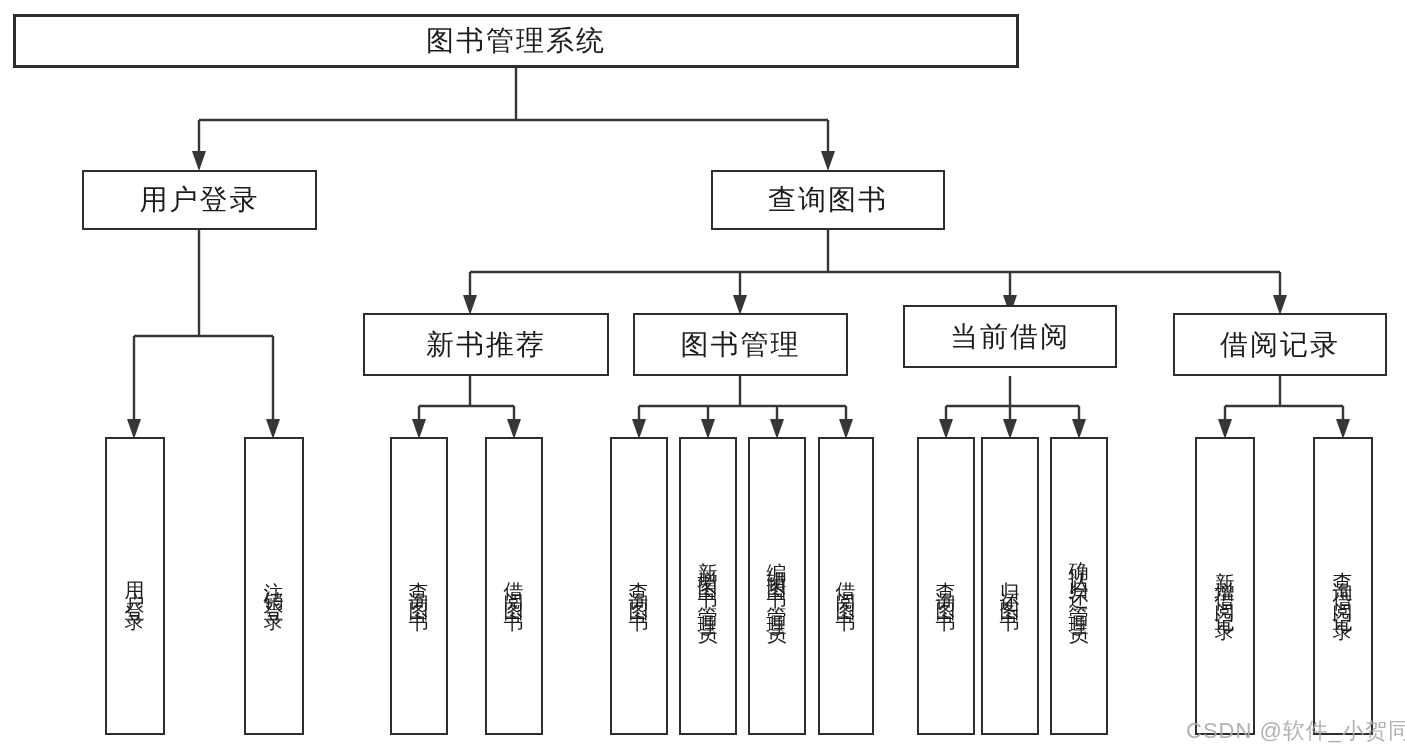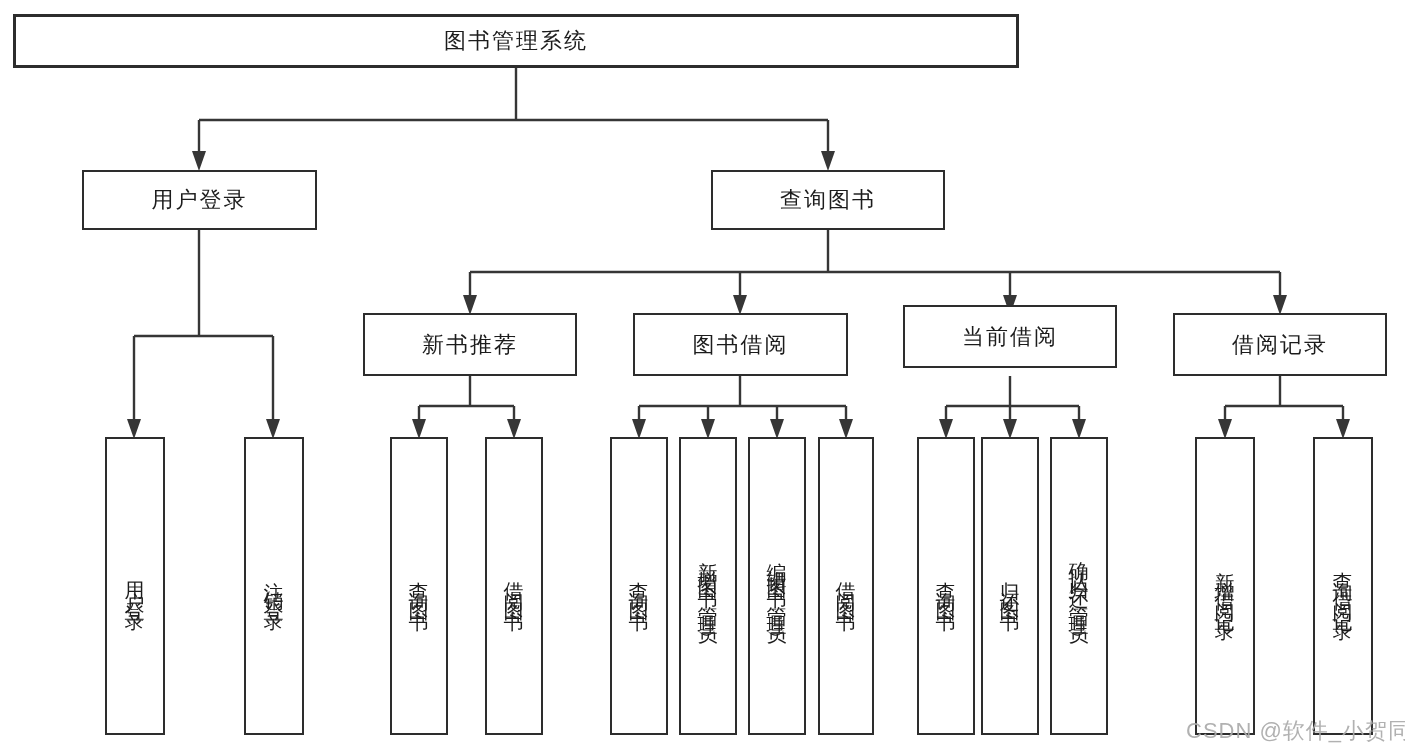--- a/index.html
+++ b/index.html
@@ -10,21 +10,21 @@
     font-family:"Liberation Sans", sans-serif;
     overflow:hidden;
   }
   svg.connectors{position:absolute;left:0;top:0;z-index:1;}
   .hbox{
     position:absolute;
     box-sizing:border-box;
     border:2px solid #2d2d2d;
     background:#ffffff;
     display:flex;align-items:center;justify-content:center;
-    font-size:22px;color:#1c1c1c;
+    font-size:28px;color:#1c1c1c;
     letter-spacing:2px;
     z-index:2;
   }
   .hbox.root{border-width:3px;}
   .vbox{
     position:absolute;
     box-sizing:border-box;
     border:2px solid #2d2d2d;
     background:#ffffff;
     display:flex;align-items:center;justify-content:center;
@@ -131,25 +131,25 @@
     <span>图书管理系统</span>
   </div>
 
   <div class="hbox" style="left:82px;top:170px;width:235px;height:60px">
     <span>用户登录</span>
   </div>
   <div class="hbox" style="left:711px;top:170px;width:234px;height:60px">
     <span>查询图书</span>
   </div>
 
-  <div class="hbox" style="left:363px;top:313px;width:214px;height:63px">
+  <div class="hbox" style="left:363px;top:313px;width:246px;height:63px">
     <span>新书推荐</span>
   </div>
   <div class="hbox" style="left:633px;top:313px;width:215px;height:63px">
-    <span>图书借阅</span>
+    <span>图书管理</span>
   </div>
   <div class="hbox" style="left:903px;top:305px;width:214px;height:63px">
     <span>当前借阅</span>
   </div>
   <div class="hbox" style="left:1173px;top:313px;width:214px;height:63px">
     <span>借阅记录</span>
   </div>
 
   <div class="vbox" style="left:105px;top:437px;width:60px;height:298px">
     <span class="vtext">用户登录</span>

